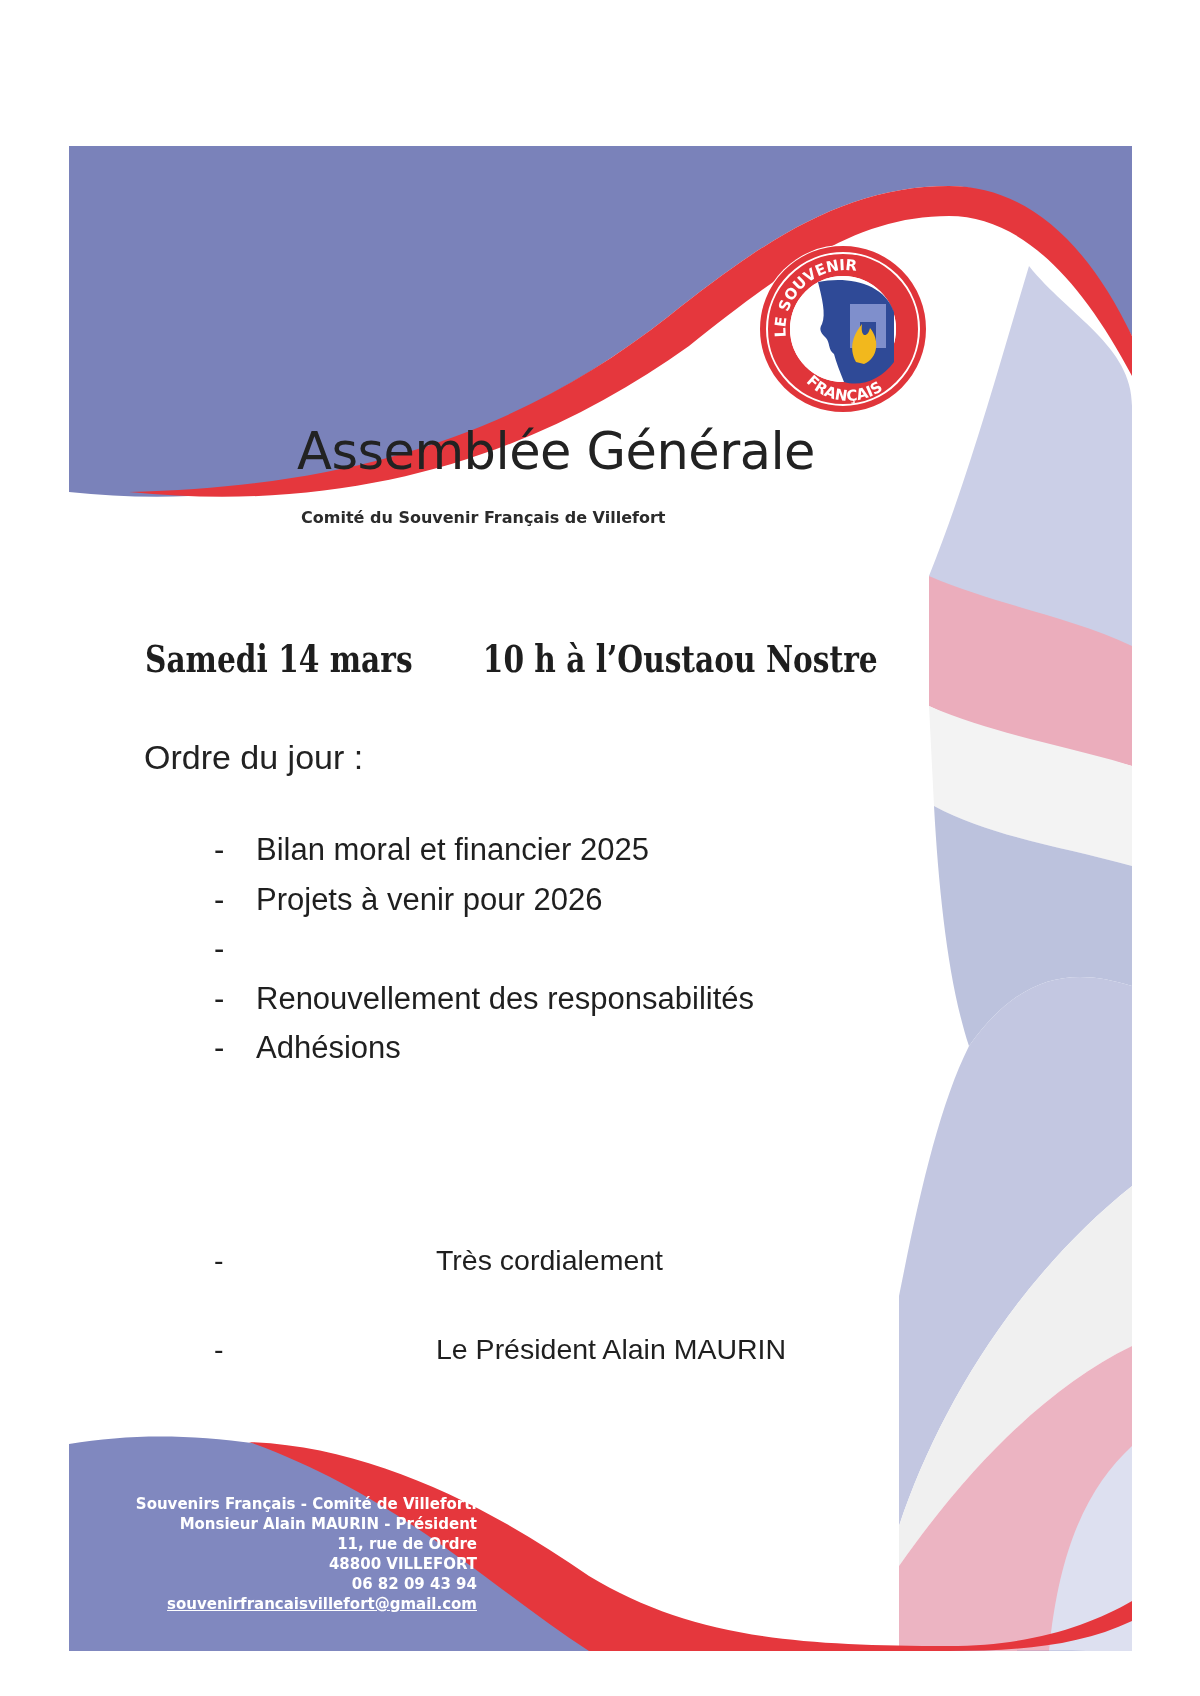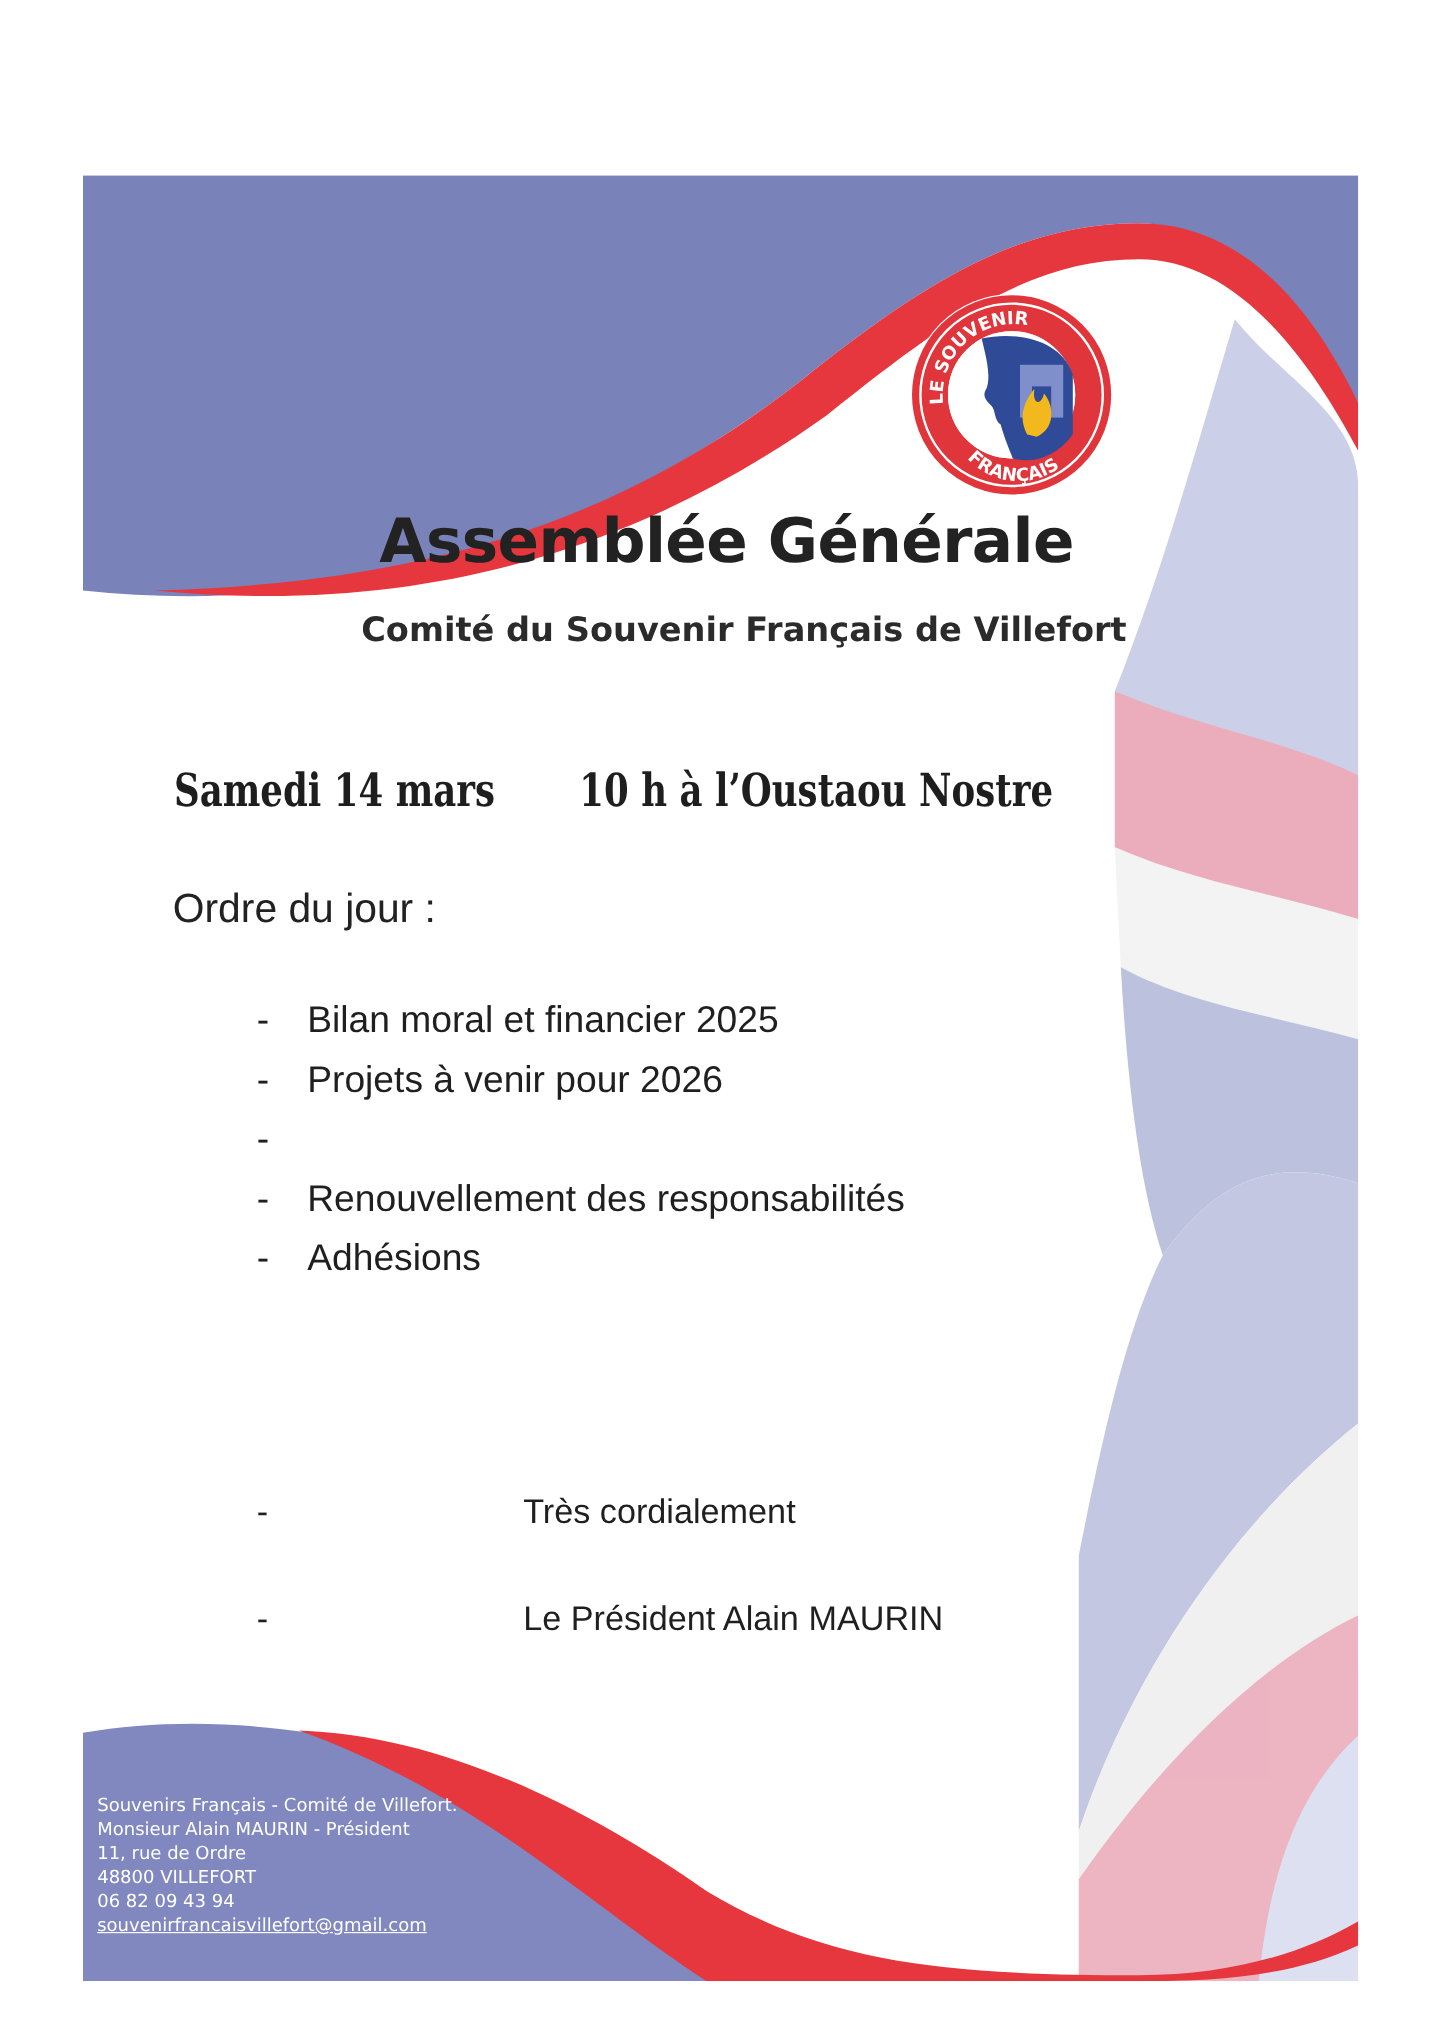--- a/index.html
+++ b/index.html
@@ -1,35 +1,35 @@
 <!DOCTYPE html>
 <html><head>
 <meta charset="utf-8">
 <style>
   html, body { margin: 0; padding: 0; background: #ffffff; }
   body { width: 1200px; height: 1696px; position: relative; overflow: hidden; font-family: "DejaVu Sans", sans-serif; }
   .poster { position: absolute; left: 69px; top: 146px; width: 1063px; height: 1505px; background: #ffffff; overflow: hidden; }
   .deco { position: absolute; left: 0; top: 0; width: 1063px; height: 1505px; }
   .logo { position: absolute; left: 687px; top: 96px; width: 175px; height: 175px; }
-  .title { position: absolute; left: 228px; top: 276px; width: 700px; font-family: "DejaVu Sans", sans-serif; font-weight: bold; font-size: 51px; color: #222222; letter-spacing: -0.5px; margin-left: 19px; }
-  .subtitle { position: absolute; left: 232px; top: 362px; width: 700px; font-family: "DejaVu Sans", sans-serif; font-weight: bold; font-size: 28px; color: #2b2b2b; }
+  .title { position: absolute; left: 228px; top: 276px; width: 700px; font-family: "DejaVu Sans", sans-serif; font-weight: normal; font-size: 51px; color: #222222; letter-spacing: -0.5px; }
+  .subtitle { position: absolute; left: 232px; top: 362px; width: 700px; font-family: "DejaVu Sans", sans-serif; font-weight: bold; font-size: 16px; color: #2b2b2b; }
   .date-line { position: absolute; left: 76px; top: 490px; font-family: "DejaVu Serif", serif; font-weight: bold; font-size: 38px; color: #1e1e1e; transform: scaleX(0.78); transform-origin: left top; white-space: nowrap; }
   .date-line .gap { display: inline-block; width: 90px; }
   .agenda-label { position: absolute; left: 75px; top: 592px; font-family: "Liberation Sans", sans-serif; font-size: 34px; color: #222222; }
   .agenda { position: absolute; left: 145px; top: 686px; margin: 0; padding: 0; list-style: none; font-family: "Liberation Sans", sans-serif; font-size: 31px; color: #1f1f1f; }
   .agenda li { height: 49.5px; display: flex; }
   .dash { width: 42px; display: inline-block; }
   .closing { position: absolute; left: 145px; font-family: "Liberation Sans", sans-serif; font-size: 28.5px; color: #1f1f1f; }
   .closing .dash { width: 42px; }
   .closing.merci { top: 978px; line-height: 44px; }
   .closing.merci .cont { padding-left: 52px; display: block; }
   .closing.cordial { top: 1098px; }
   .closing.signature { top: 1187px; }
   .closing .indent { display: inline-block; width: 180px; }
-  .footer-info { position: absolute; left: 12px; top: 1348px; width: 396px; text-align: left; font-family: "DejaVu Sans", sans-serif; font-weight: normal; font-size: 15px; line-height: 20px; color: #ffffff; }
+  .footer-info { position: absolute; left: 12px; top: 1348px; width: 396px; text-align: right; font-family: "DejaVu Sans", sans-serif; font-weight: bold; font-size: 15px; line-height: 20px; color: #ffffff; }
   .footer-info .email { text-decoration: underline; }
 </style>
 </head>
 <body>
 
 <div class="poster">
 
   <svg class="deco" viewBox="0 0 1063 1505" xmlns="http://www.w3.org/2000/svg">
 
     <g opacity="0.95">

